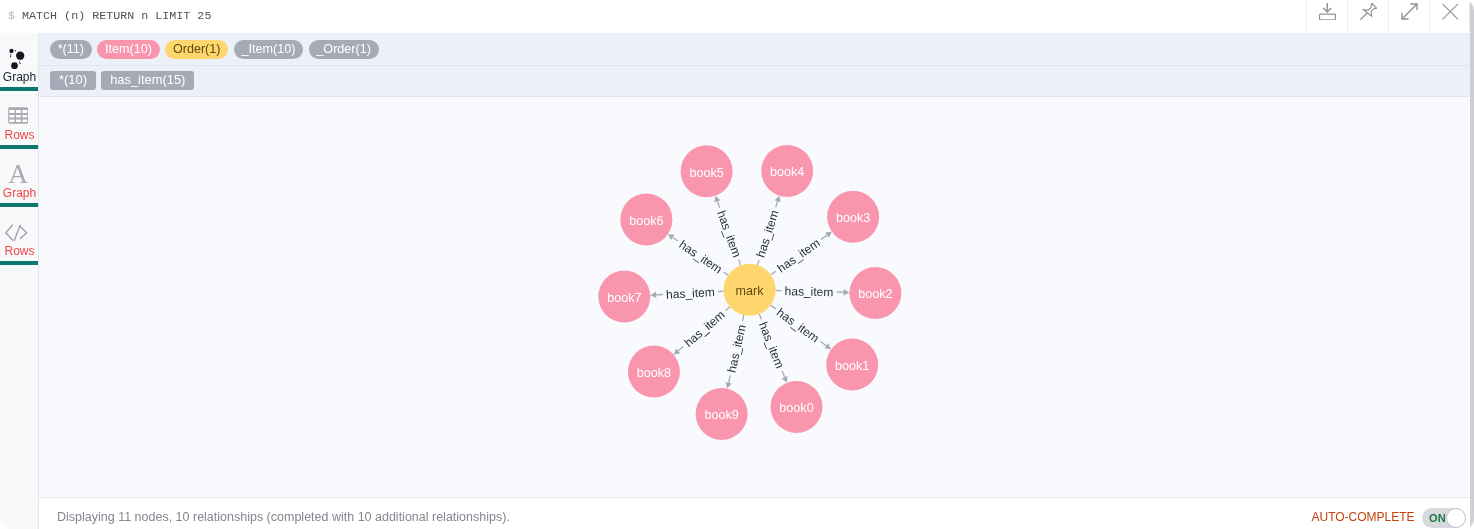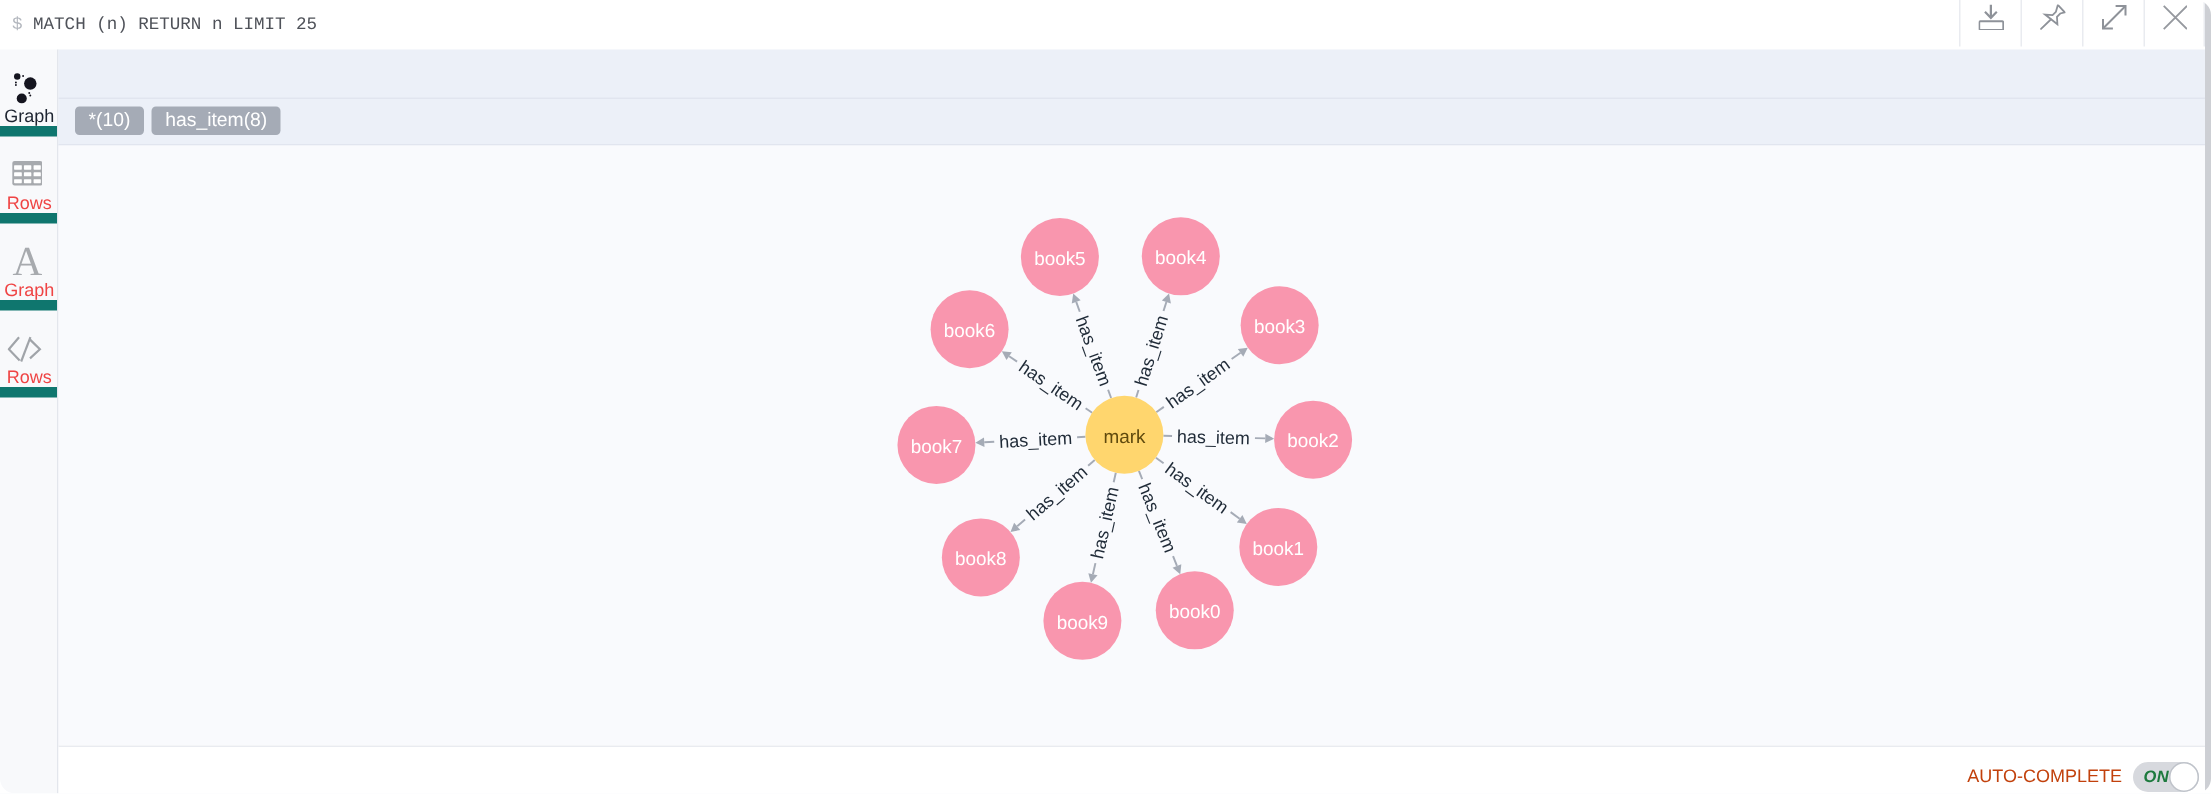--- a/index.html
+++ b/index.html
@@ -18,21 +18,21 @@
   .qbtn{width:41px;height:31px;display:flex;align-items:flex-start;justify-content:center;
         padding-top:3.4px;border-left:1px solid #e9ebf0;box-sizing:border-box;
         background:transparent;cursor:pointer;}
   .qbtn:last-child{border-right:1px solid #e9ebf0;}
   .qbtn svg{display:block;}
 
   
   .sidebar{position:absolute;left:0;top:33px;width:39px;height:496px;background:#f8f9fb;
            border-right:1px solid #e3e6ec;box-sizing:border-box;}
   .sbitem{position:relative;width:38px;height:58px;box-sizing:border-box;
-          border-bottom:7px solid #0f766e;cursor:pointer;}
+          border-bottom:4px solid #0f766e;cursor:pointer;}
   .sbicon{position:absolute;left:-2.4px;width:38px;height:24px;display:flex;
           align-items:center;justify-content:center;}
   .sblabel{position:absolute;left:0.5px;width:38px;text-align:center;
            font-size:12px;line-height:14px;color:#ef4444;top:36.8px;}
   .sbitem.active .sblabel{color:#1d2430;}
   .sb-graph .sbicon{top:13px;}
   .sb-rows  .sbicon{top:12.5px;margin-left:1.5px;}
   .sb-text  .sbicon{top:13px;margin-left:1px;}
   .sb-code  .sbicon{top:14px;}
 
@@ -64,21 +64,21 @@
 
   
   .statusbar{position:absolute;left:39px;top:497px;width:1435px;height:32px;background:#fff;
              border-top:1px solid #e9ebf0;box-sizing:border-box;}
   .stext{position:absolute;left:18px;top:12px;font-size:12.5px;color:#82878f;line-height:15px;}
   .ac{position:absolute;left:0;top:0;width:100%;height:100%;}
   .aclabel{position:absolute;left:1272.5px;top:11px;font-size:12px;color:#c2410c;line-height:16px;}
   .toggle{position:absolute;left:1383px;top:10.4px;width:44px;height:20px;border-radius:10px;
           background:#d7d9de;box-sizing:border-box;cursor:pointer;}
   .toggle .on{position:absolute;left:7px;top:0;line-height:20px;font-size:11px;
-              font-weight:bold;color:#1d7a3e;letter-spacing:0.3px;font-style:italic;}
+              font-weight:bold;color:#1d7a3e;letter-spacing:0.3px;}
   .toggle .knob{position:absolute;right:0px;top:0px;width:20px;height:20px;border-radius:50%;
                 background:#fff;border:1px solid #bfc3ca;box-sizing:border-box;}
 
   
   .scroll{position:absolute;left:1470px;top:0;width:4px;height:529px;background:#cdcfd4;}
 </style>
 </head>
 <body>
 
 <div class="app">
@@ -163,23 +163,30 @@
           <path d="M15.3 0.7 L9.1 17.0" stroke="#a0a4a9" stroke-width="1.45" fill="none" stroke-linecap="butt"></path>
         </svg>
       </div>
       <div class="sblabel">Rows</div>
     </div>
   </div>
 
   <div class="legend">
     <div class="ldiv ldiv1"></div>
     <div class="ldiv ldiv2"></div>
+    <div class="lrow lrow1">
+      <div class="chip node" style="background: rgb(165, 171, 182); color: rgb(255, 255, 255);">*(11)</div>
+      <div class="chip node" style="background: rgb(249, 150, 174); color: rgb(255, 255, 255);">Item(10)</div>
+      <div class="chip node" style="background: rgb(255, 214, 110); color: rgb(96, 74, 14);">Order(1)</div>
+      <div class="chip node" style="background: rgb(165, 171, 182); color: rgb(255, 255, 255);">_Item(10)</div>
+      <div class="chip node" style="background: rgb(165, 171, 182); color: rgb(255, 255, 255);">_Order(1)</div>
+    </div>
     <div class="lrow lrow2">
       <div class="chip rel" style="background: rgb(165, 171, 182); color: rgb(255, 255, 255);">*(10)</div>
-      <div class="chip rel" style="background: rgb(165, 171, 182); color: rgb(255, 255, 255);">has_item(8)</div>
+      <div class="chip rel" style="background: rgb(165, 171, 182); color: rgb(255, 255, 255);">has_item(15)</div>
     </div>
   </div>
 
   <div class="canvas">
     <svg width="1435" height="400" id="gsvg">
         <g>
           <path class="edge" d="M 701.73 168.36 L 699.73 162.83"></path>
           <path class="edge" d="M 680.86 110.85 L 678.48 104.29"></path>
           <path class="arrow" d="M 676.47 98.74 L 681.44 103.21 L 675.52 105.36 Z"></path>
           <text class="reltext" text-anchor="middle" transform="translate(690.29,136.84) rotate(70.06)" x="0" y="4.3">has_item</text>
@@ -279,20 +286,21 @@
           <text class="nodetext" x="607.40" y="127.70" text-anchor="middle" fill="#ffffff">book6</text>
         </g>
         <g>
           <circle class="nodecircle" cx="710.60" cy="192.80" r="26" fill="#ffd66e"></circle>
           <text class="nodetext dark" x="710.60" y="198.00" text-anchor="middle" fill="#604a0e">mark</text>
         </g>
       </svg>
   </div>
 
   <div class="statusbar">
+    <div class="stext">Displaying 11 nodes, 10 relationships (completed with 10 additional relationships).</div>
     <div class="ac">
       <div class="aclabel">AUTO-COMPLETE</div>
       <div class="toggle">
         <span class="on">ON</span>
         <span class="knob"></span>
       </div>
     </div>
   </div>
 
   <div class="scroll"></div>

